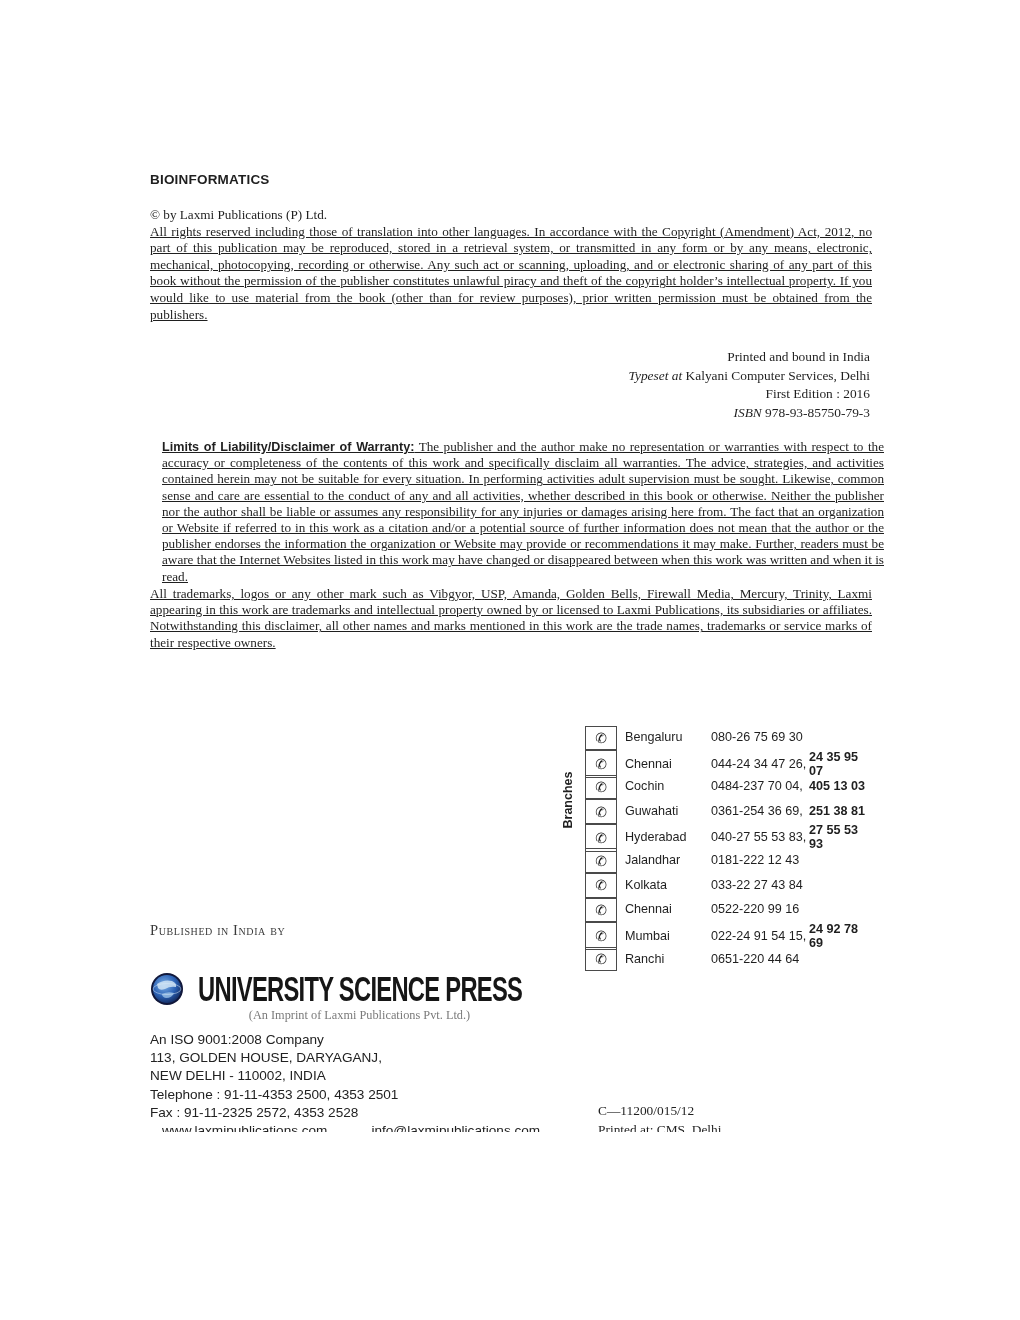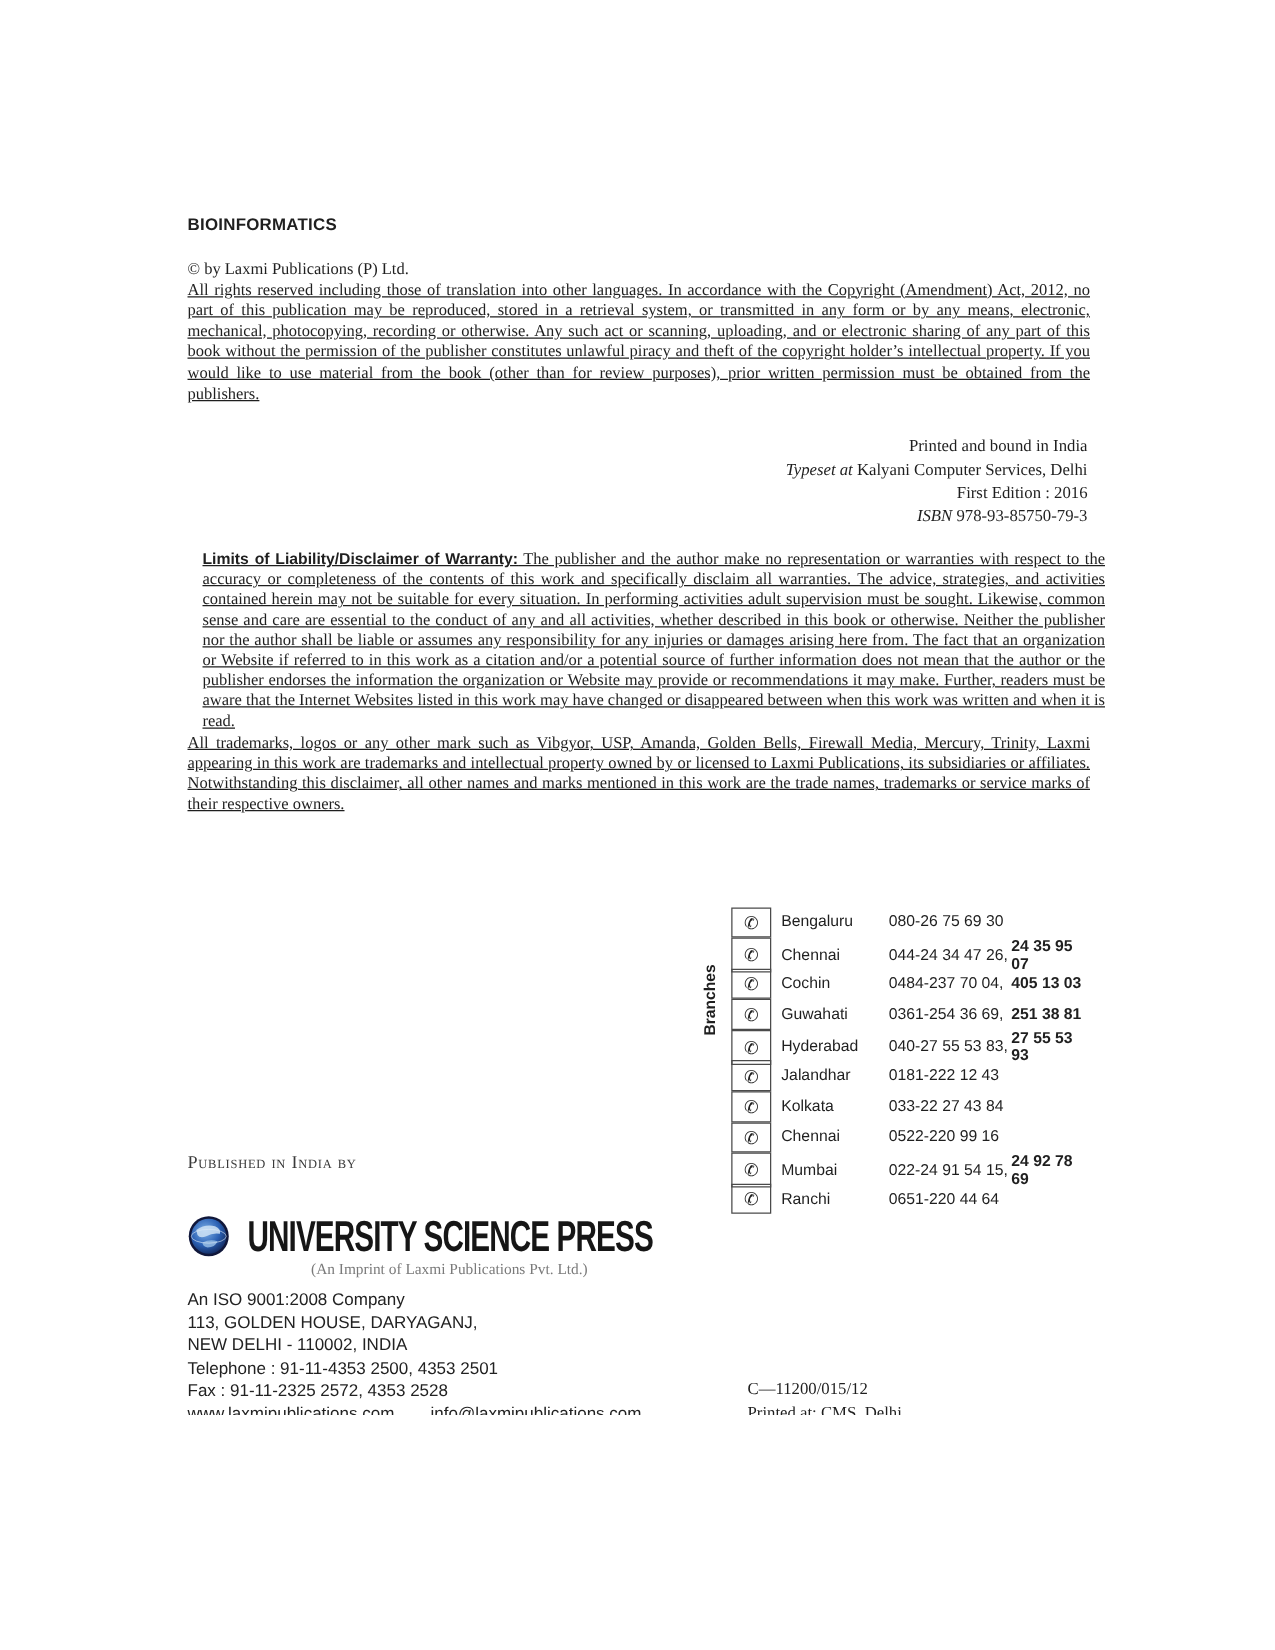--- a/index.html
+++ b/index.html
@@ -79,21 +79,21 @@
     left:232px;top:1008px;width:255px;text-align:center;
     font-family:Liberation Serif, serif;
     font-size:12.3px;color:#7a7a7a;
   }
   .address-block{
     left:150px;top:1031px;width:430px;
     font-family:"Liberation Sans", sans-serif;
     font-size:13.6px;line-height:18.2px;color:#222;
   }
   .address-line{display:block;}
-  .web-line{display:flex;gap:29px;}
+  .web-line{display:flex;gap:44px;margin-left:12px;}
   .footer-right{left:598px;top:1102px;font-size:13.4px;line-height:18.5px;}
 </style>
 </head>
 <body>
 
 <div class="page">
 
   <div class="abs book-title">BIOINFORMATICS</div>
 
   <div class="abs copyright-block">

